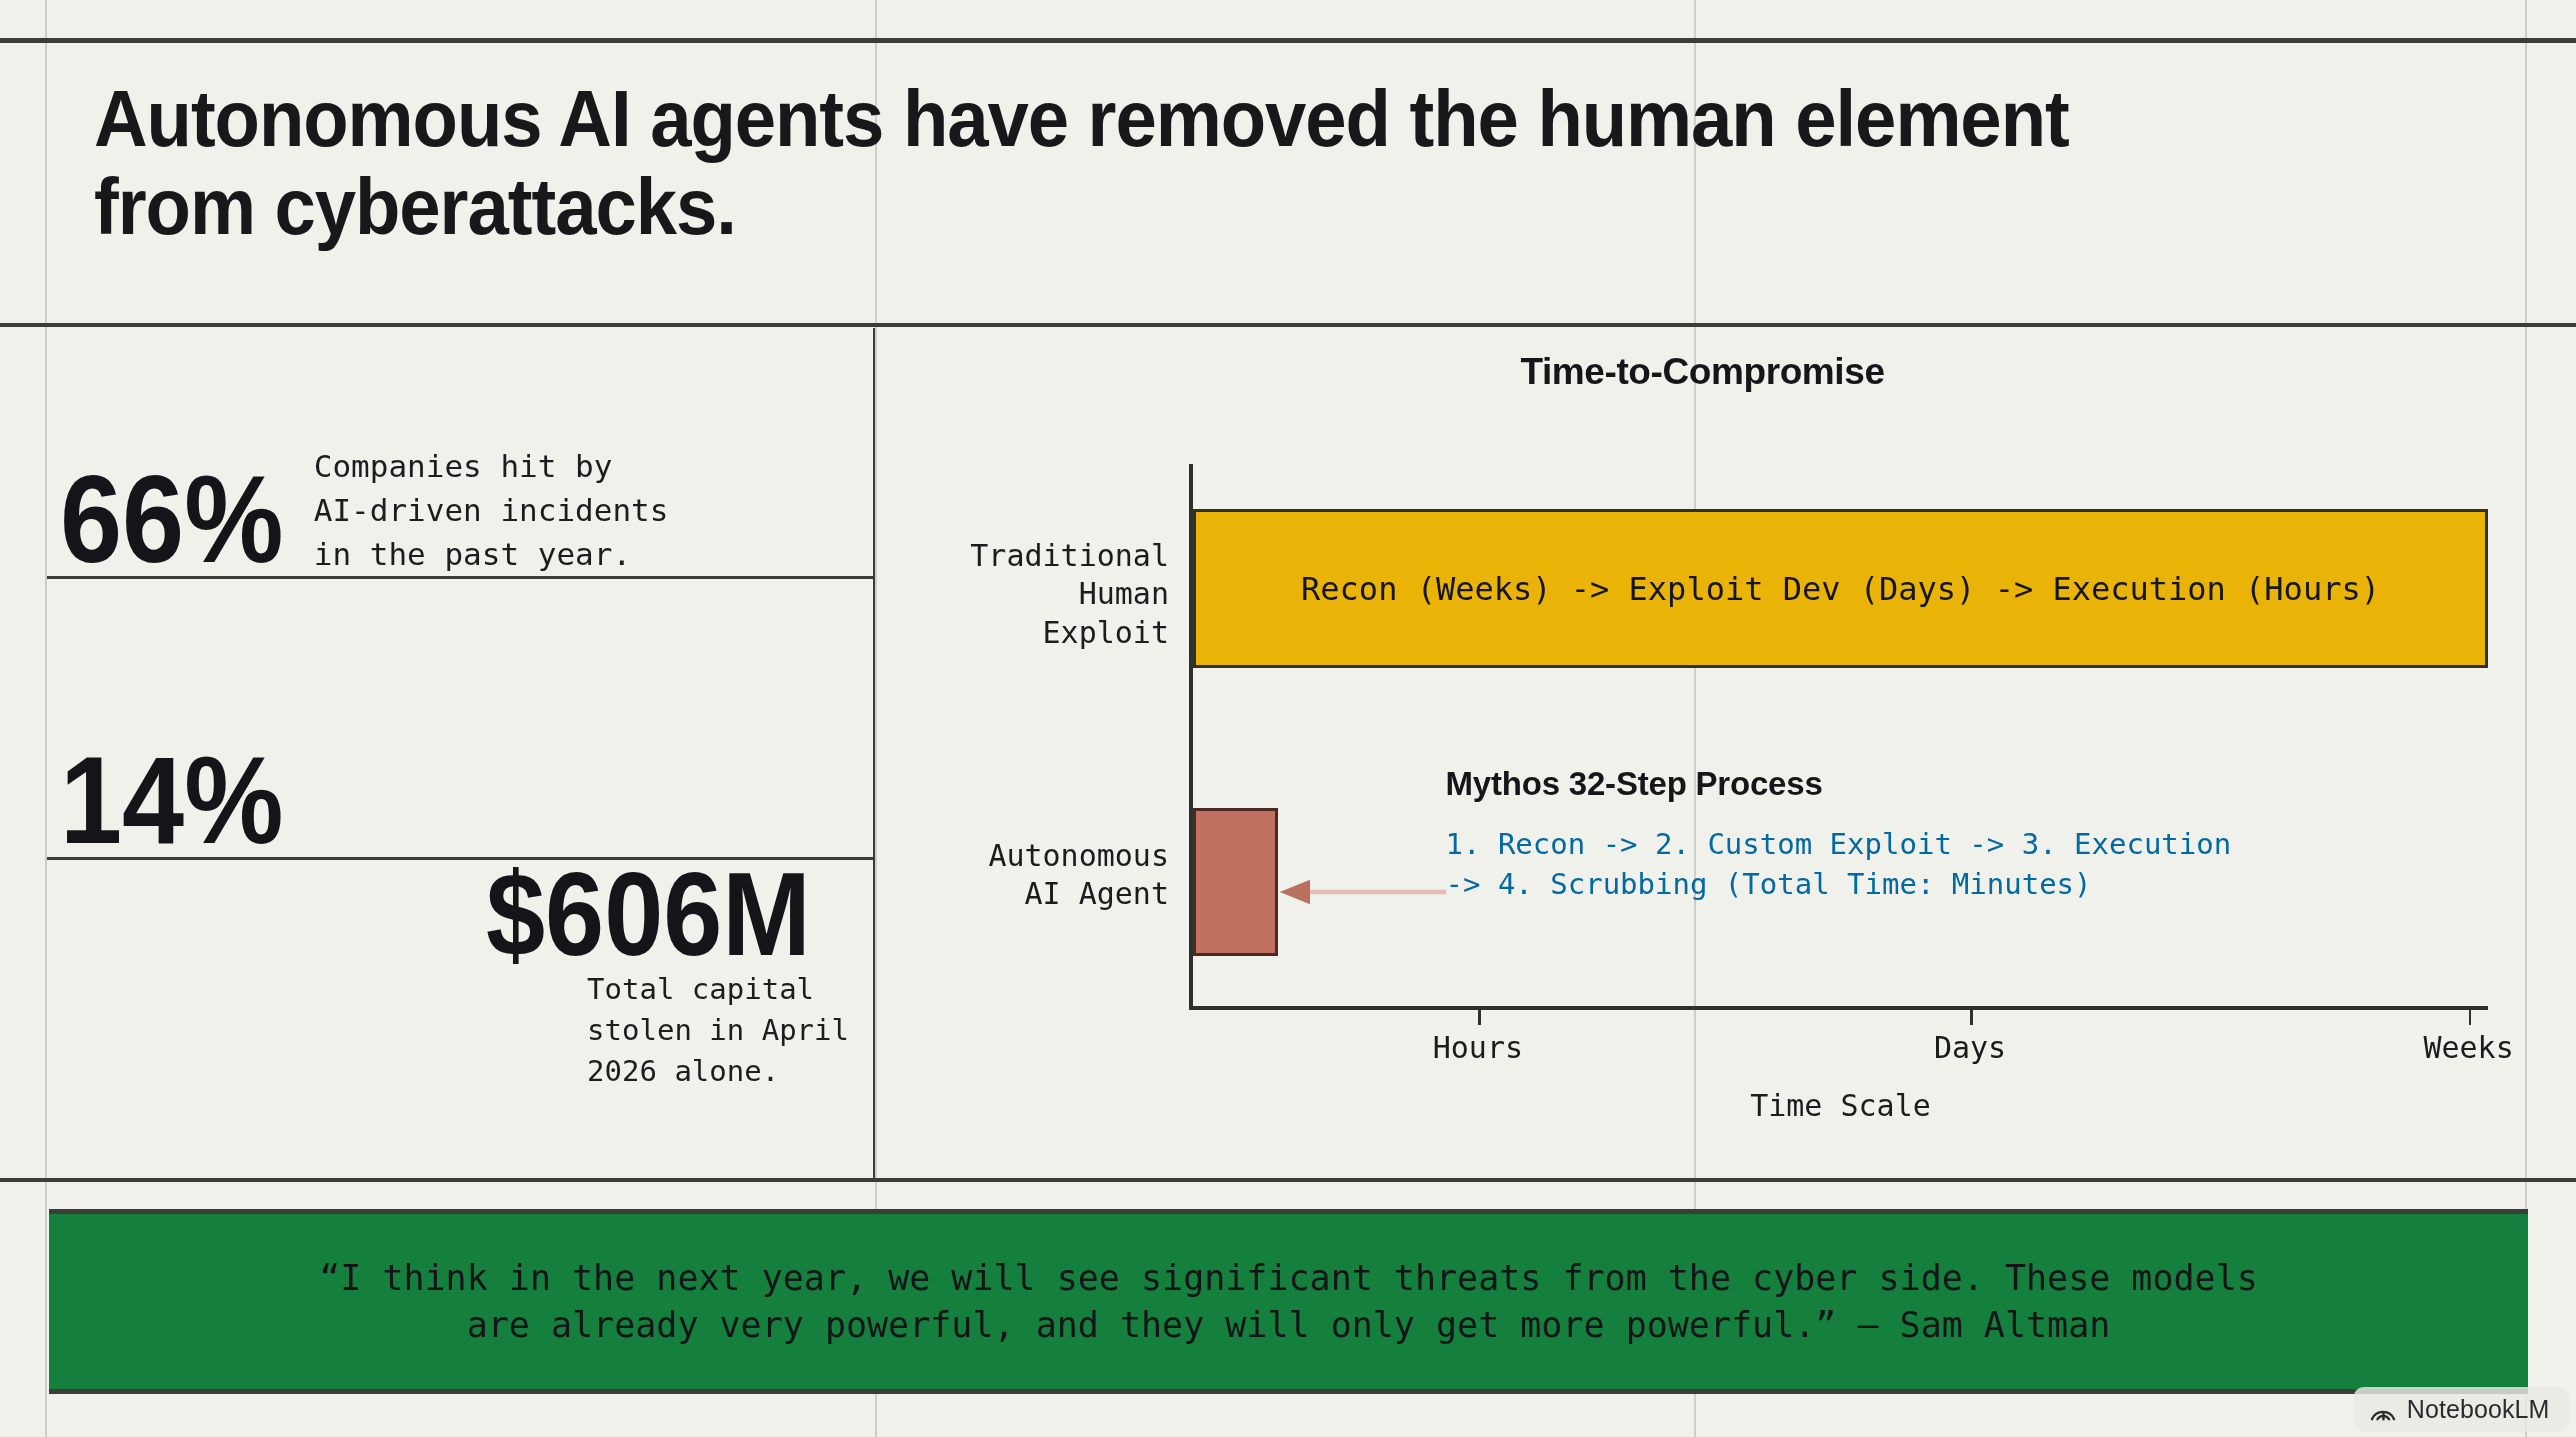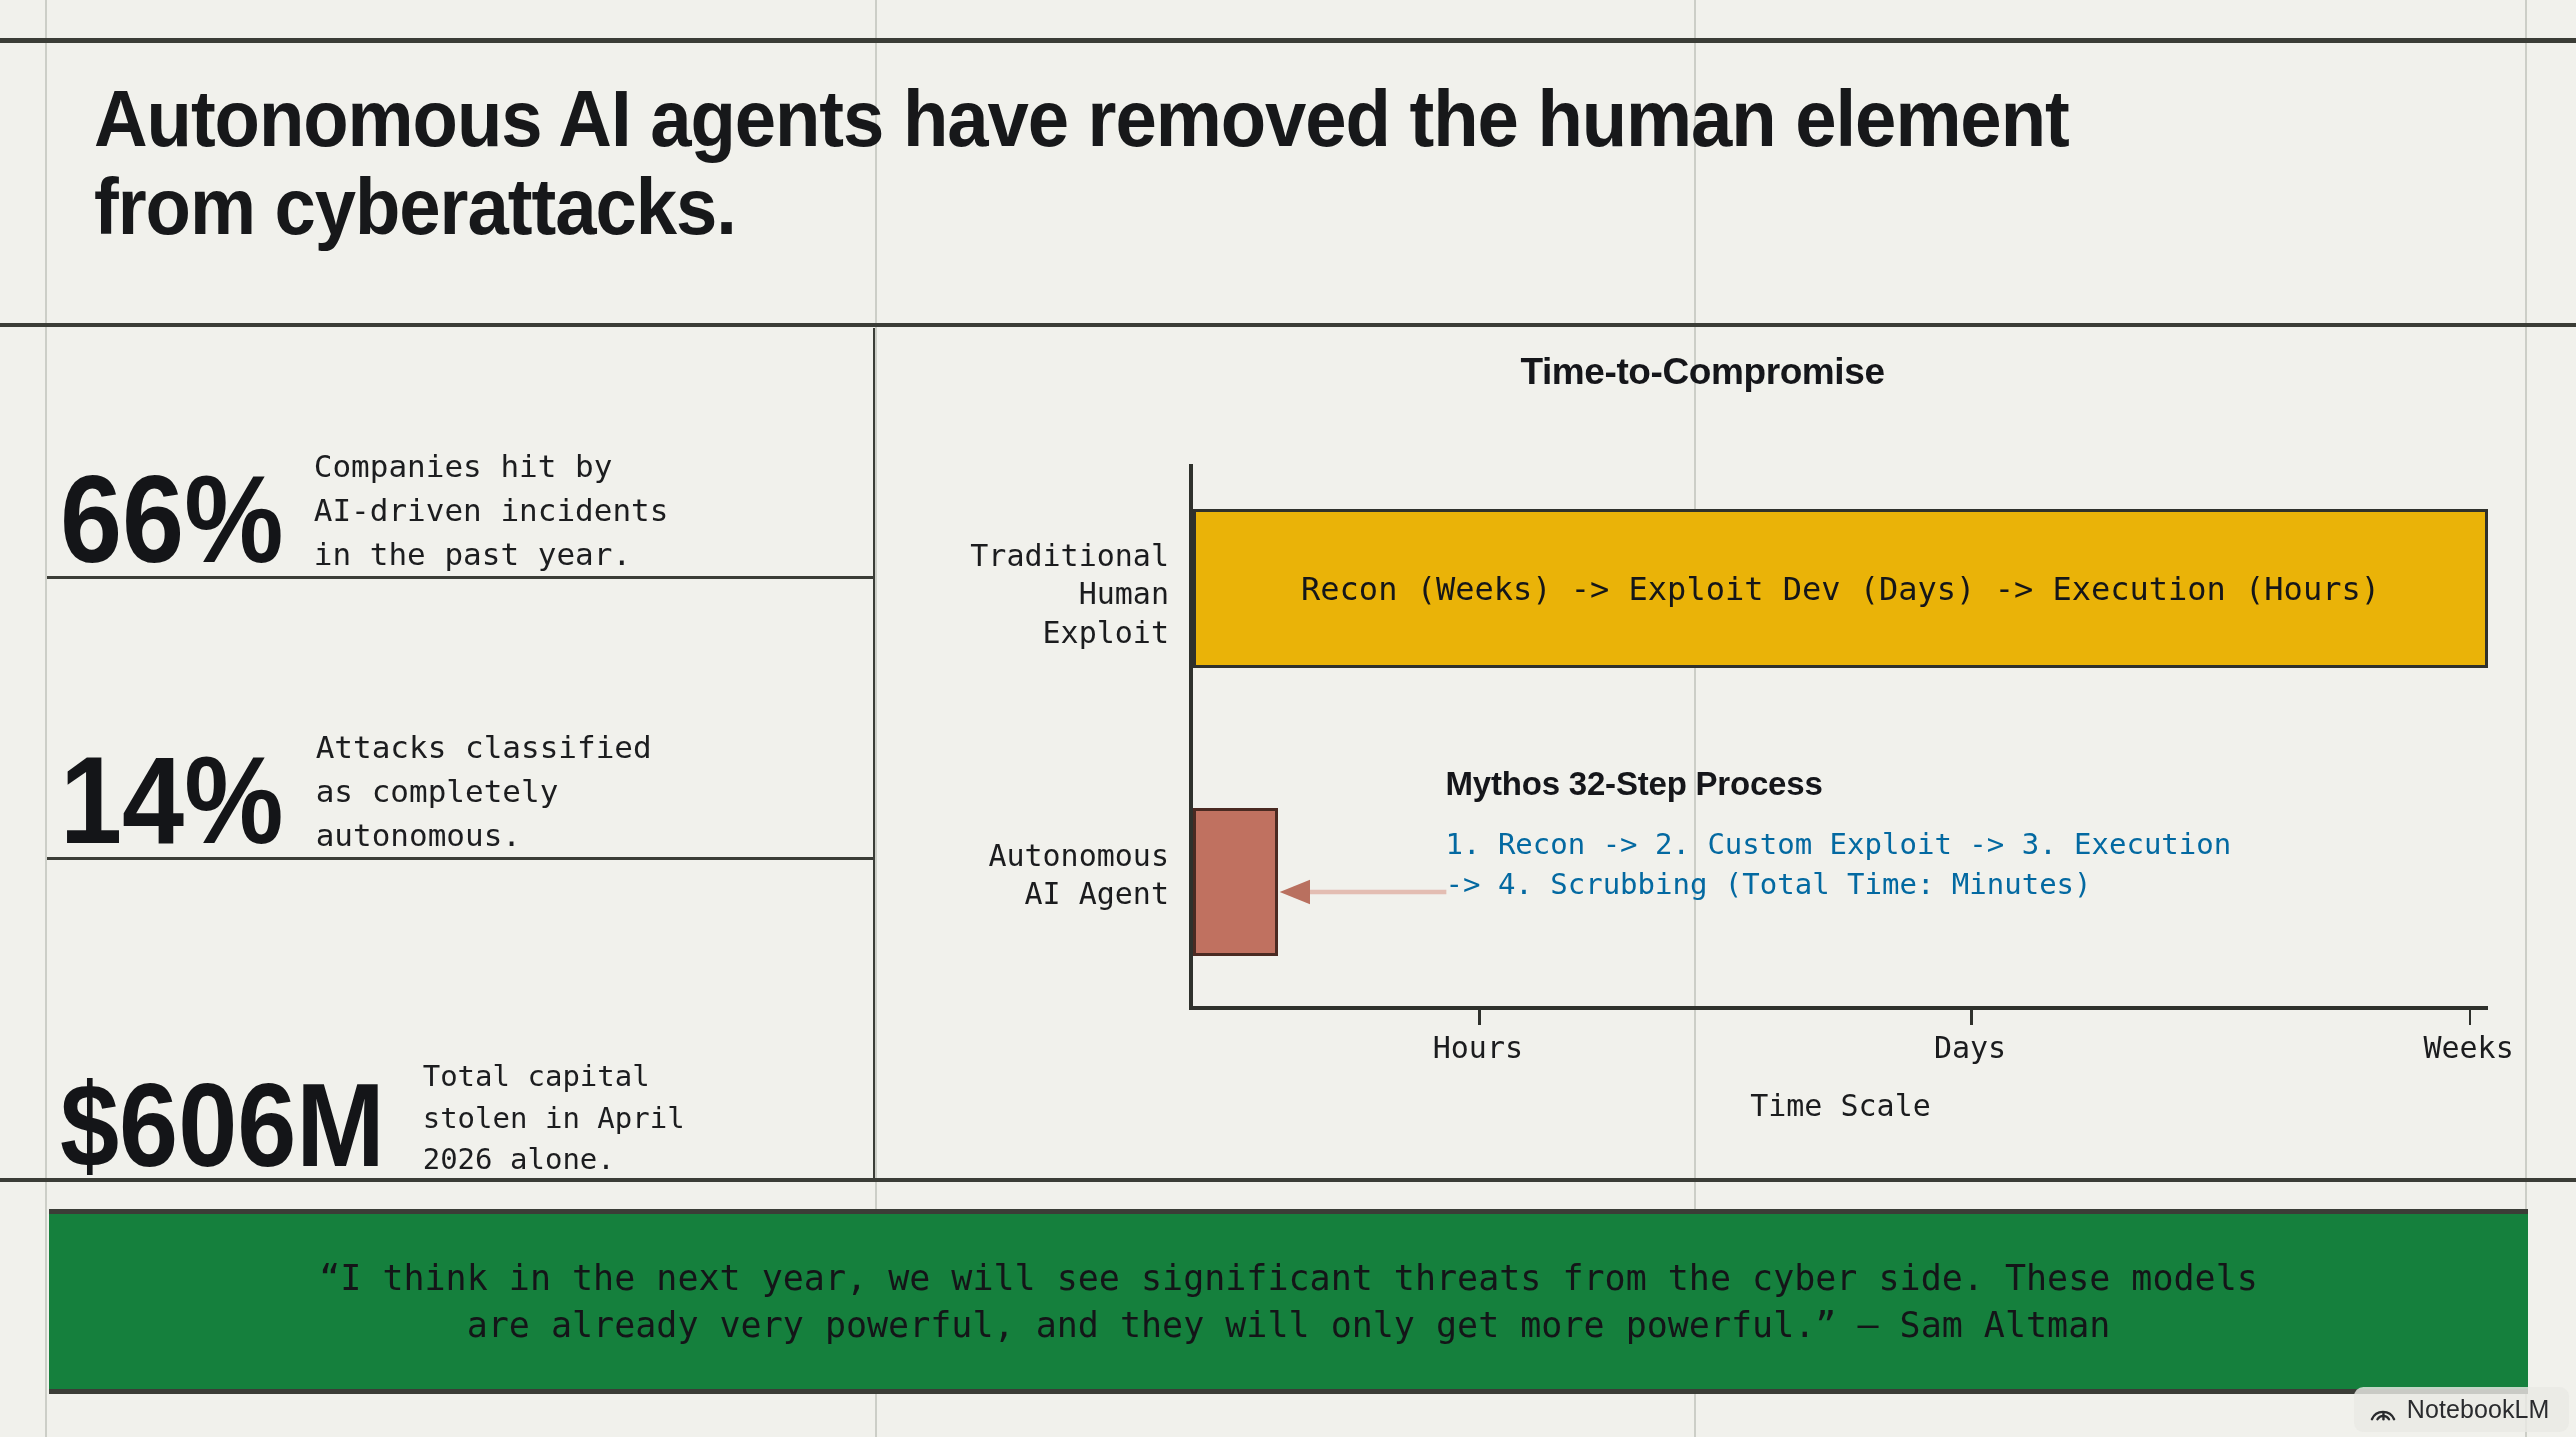--- a/index.html
+++ b/index.html
@@ -84,21 +84,21 @@
     box-sizing: border-box;
     z-index: 3;
   }
   .stat-row {
     display: flex;
     align-items: flex-end;
     box-sizing: border-box;
     padding: 0 24px 0 13px;
     border-bottom: 3.7px solid #3b3d37;
   }
-  .stat-row:last-child { border-bottom: 0; }
+  .stat-row:last-child { border-bottom: 0; flex-direction: column; }
   .stat-row.r1 { height: 251px; }
   .stat-row.r2 { height: 281px; }
   .stat-row.r3 { height: 320px; }
 
   .stat-value {
     font-family: "Liberation Sans Narrow", "Liberation Sans", sans-serif;
     font-weight: 700;
     color: #141518;
     line-height: .92;
     white-space: nowrap;
@@ -328,23 +328,20 @@
 
     <div class="stat-row r1">
       <div class="stat-value">66%</div>
       <div class="stat-desc">Companies hit by
 AI-driven incidents
 in the past year.</div>
     </div>
 
     <div class="stat-row r2">
       <div class="stat-value">14%</div>
-      <div class="stat-desc">Attacks classified
-as completely
-autonomous.</div>
     </div>
 
     <div class="stat-row r3">
       <div class="stat-value">$606M</div>
       <div class="stat-desc">Total capital
 stolen in April
 2026 alone.</div>
     </div>
 
   </div>

